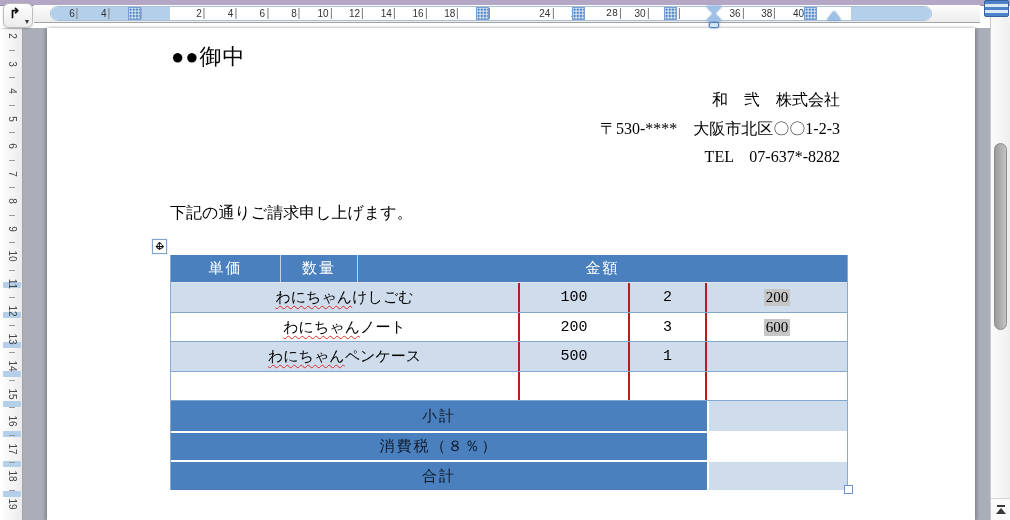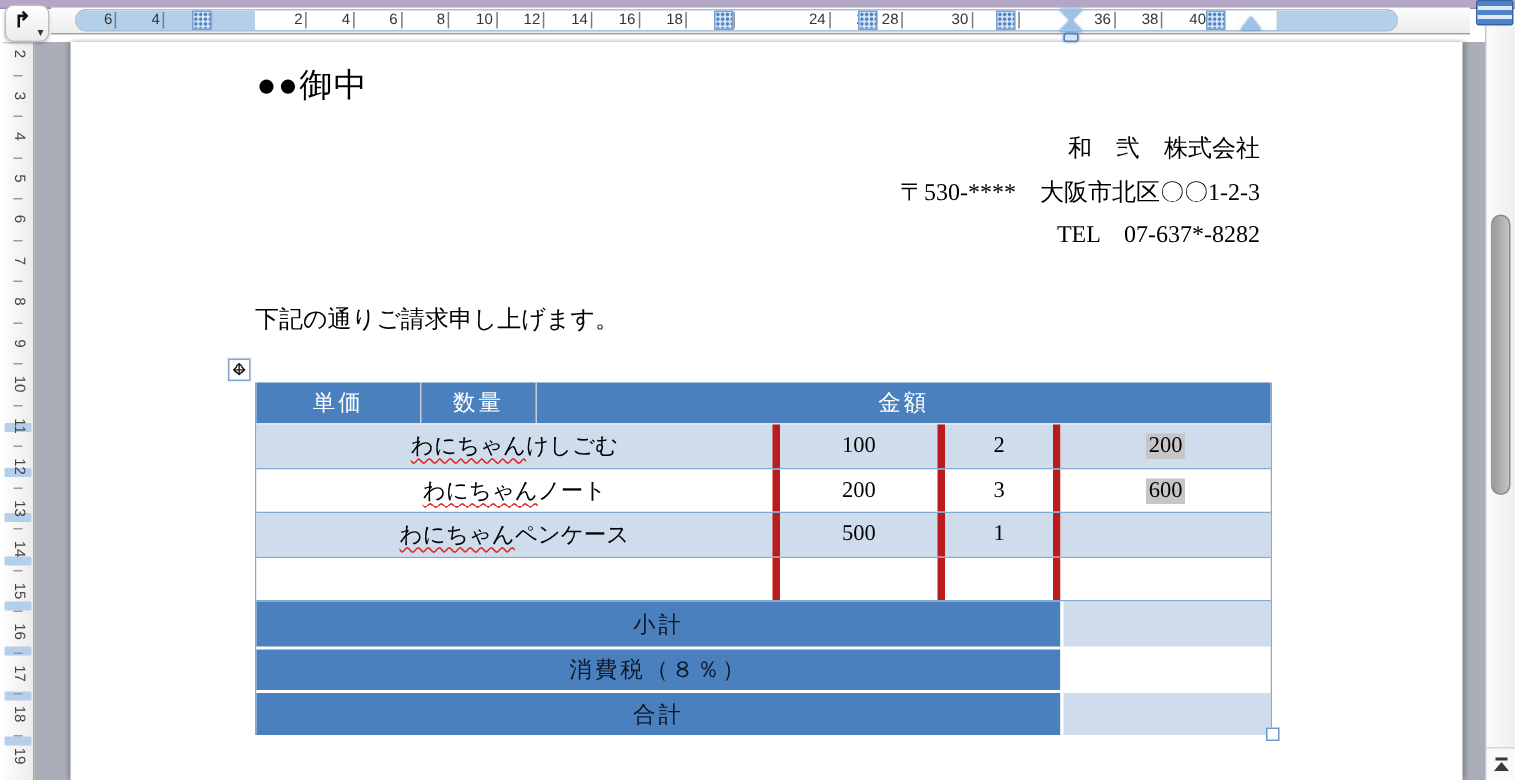--- a/index.html
+++ b/index.html
@@ -72,21 +72,21 @@
   
   .invoice-table{position:absolute;left:123px;top:227px;width:678px;border-left:1px solid #89abd2;border-right:1px solid #89abd2;cursor:text;}
   .t-row{display:flex;width:100%;}
   .h28{height:28px}.h29{height:29px}.h30{height:30px}
   .cell{display:flex;align-items:center;justify-content:center;font-size:15px;overflow:hidden;}
   .c1{width:349px}.c2{width:110px}.c3{width:77px}.c4{flex:1}
   .t-head .cell{background:var(--accent);color:#fff;letter-spacing:2px;}
   .t-head .cell:not(:last-child){border-right:1px solid #c9cfd8;}
   .t-head{border-bottom:1px solid #dfe3e9;}
   .t-row.data{border-bottom:1px solid #82a7d1;}
-  .t-row.data .cell:not(:last-child){border-right:5px solid #b91c1c;}
+  .t-row.data .cell:not(:last-child){border-right:2px solid #b91c1c;font-family:Liberation Mono, monospace;}
   .t-row.band .cell{background:var(--band);}
   .t-row.plain .cell{background:#fff;}
   .t-row.sum .c-label{width:536px;background:var(--accent);color:#0f172a;letter-spacing:2px;}
   .t-row.sum .c-amount{flex:1;border-left:2px solid #fff;}
   .t-row.sum + .t-row.sum{border-top:2px solid #fff;}
   .amt-light{background:var(--band);}
   .amt-white{background:#fff;}
   .sp{text-decoration:underline wavy var(--squiggle) 1px;text-underline-offset:3px;}
   .field{background:var(--field);padding:0 2px;}
 
@@ -125,21 +125,21 @@
         <span class="rnum" style="left: 234.1px;">6</span>
         <span class="rnum" style="left: 265.8px;">8</span>
         <span class="rnum" style="left: 297.5px;">10</span>
         <span class="rnum" style="left: 329.2px;">12</span>
         <span class="rnum" style="left: 360.9px;">14</span>
         <span class="rnum" style="left: 392.6px;">16</span>
         <span class="rnum" style="left: 424.3px;">18</span>
         <span class="rnum" style="left: 456px;">20</span>
         <span class="rnum" style="left: 519.4px;">24</span>
         <span class="rnum" style="left: 551.1px;">26</span>
-        <span class="rnum" style="left: 568px;">28</span>
+        <span class="rnum" style="left: 587px; font-family: Liberation Mono, monospace;">28</span>
         <span class="rnum" style="left: 614.5px;">30</span>
         <span class="rnum" style="left: 646.2px;">32</span>
         <span class="rnum" style="left: 709.6px;">36</span>
         <span class="rnum" style="left: 741.3px;">38</span>
         <span class="rnum" style="left: 773px;">40</span>
       </div>
   </div>
 
   <div class="grid-marker" style="left:128px;"></div>
   <div class="grid-marker" style="left:476px;"></div>

